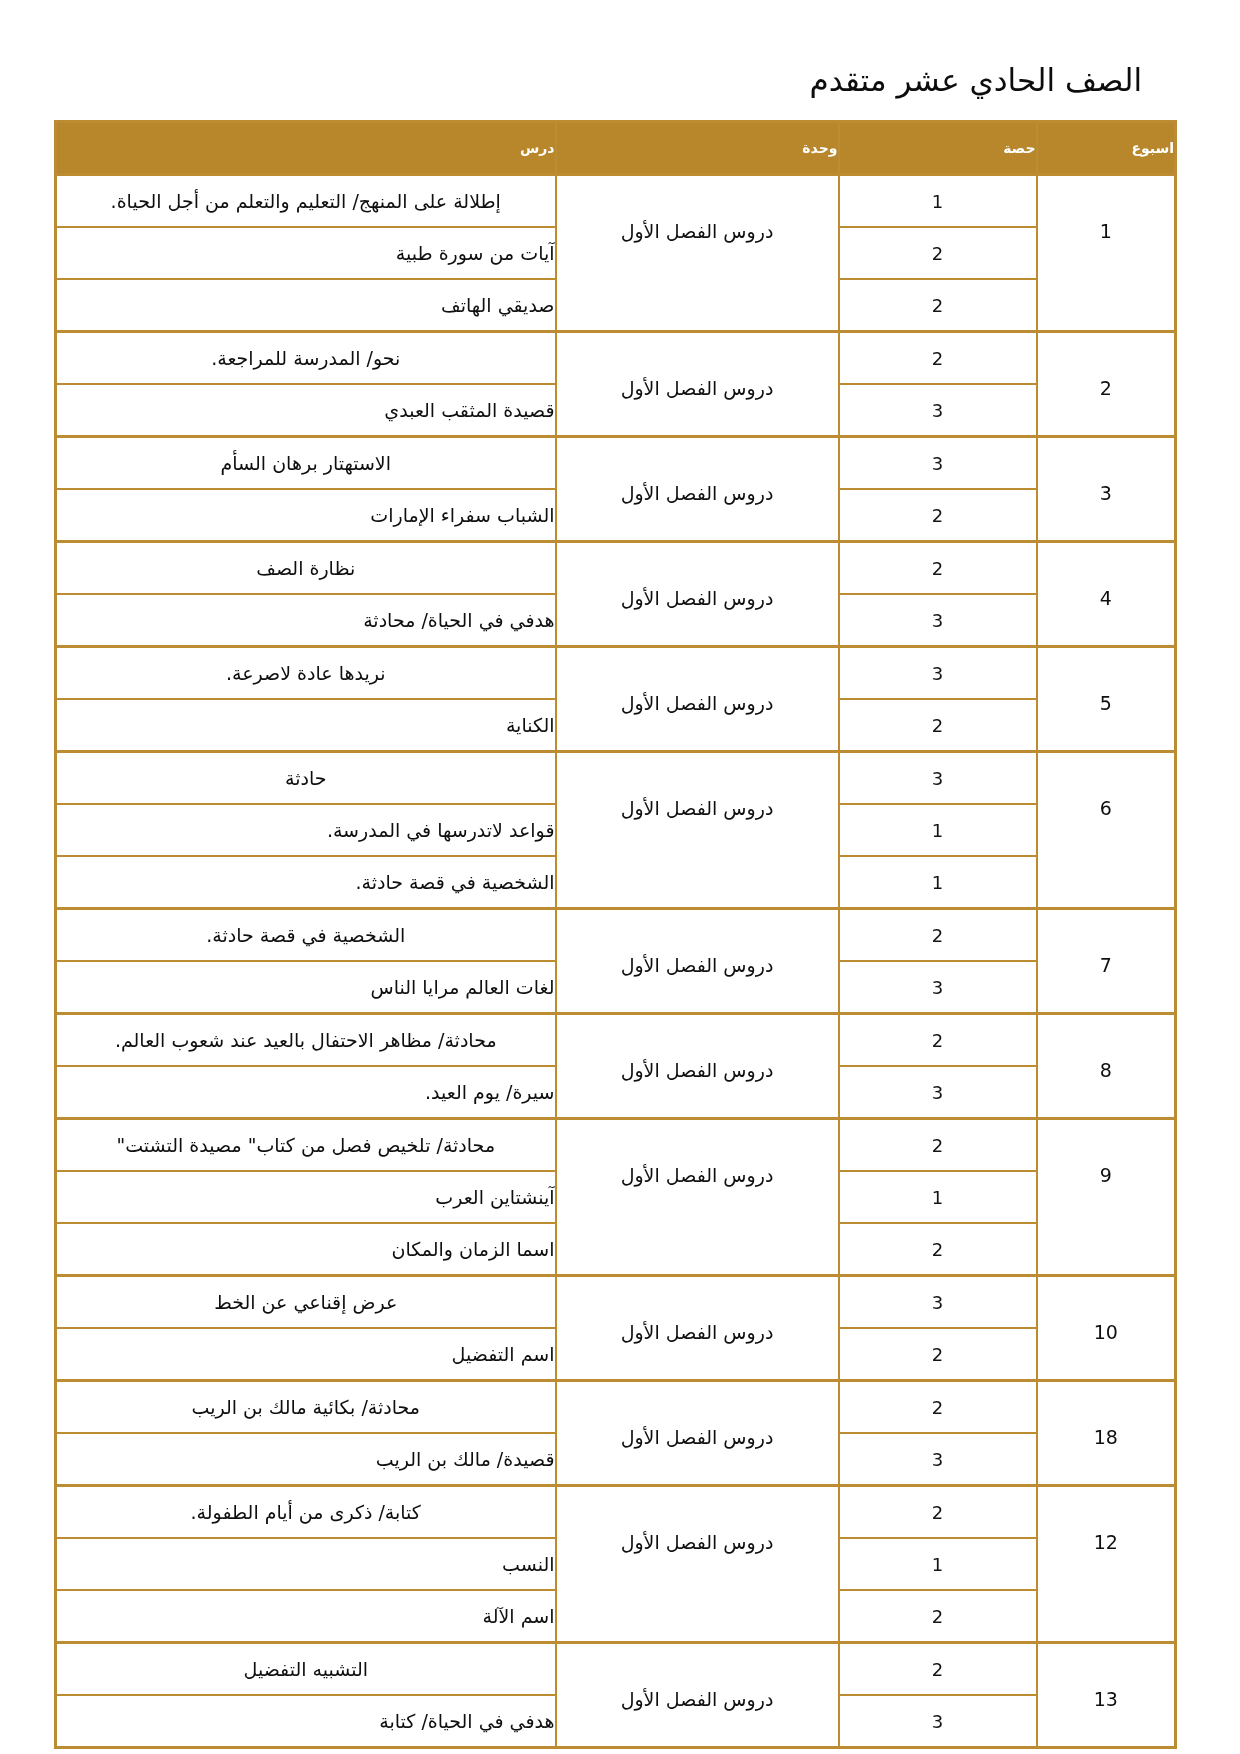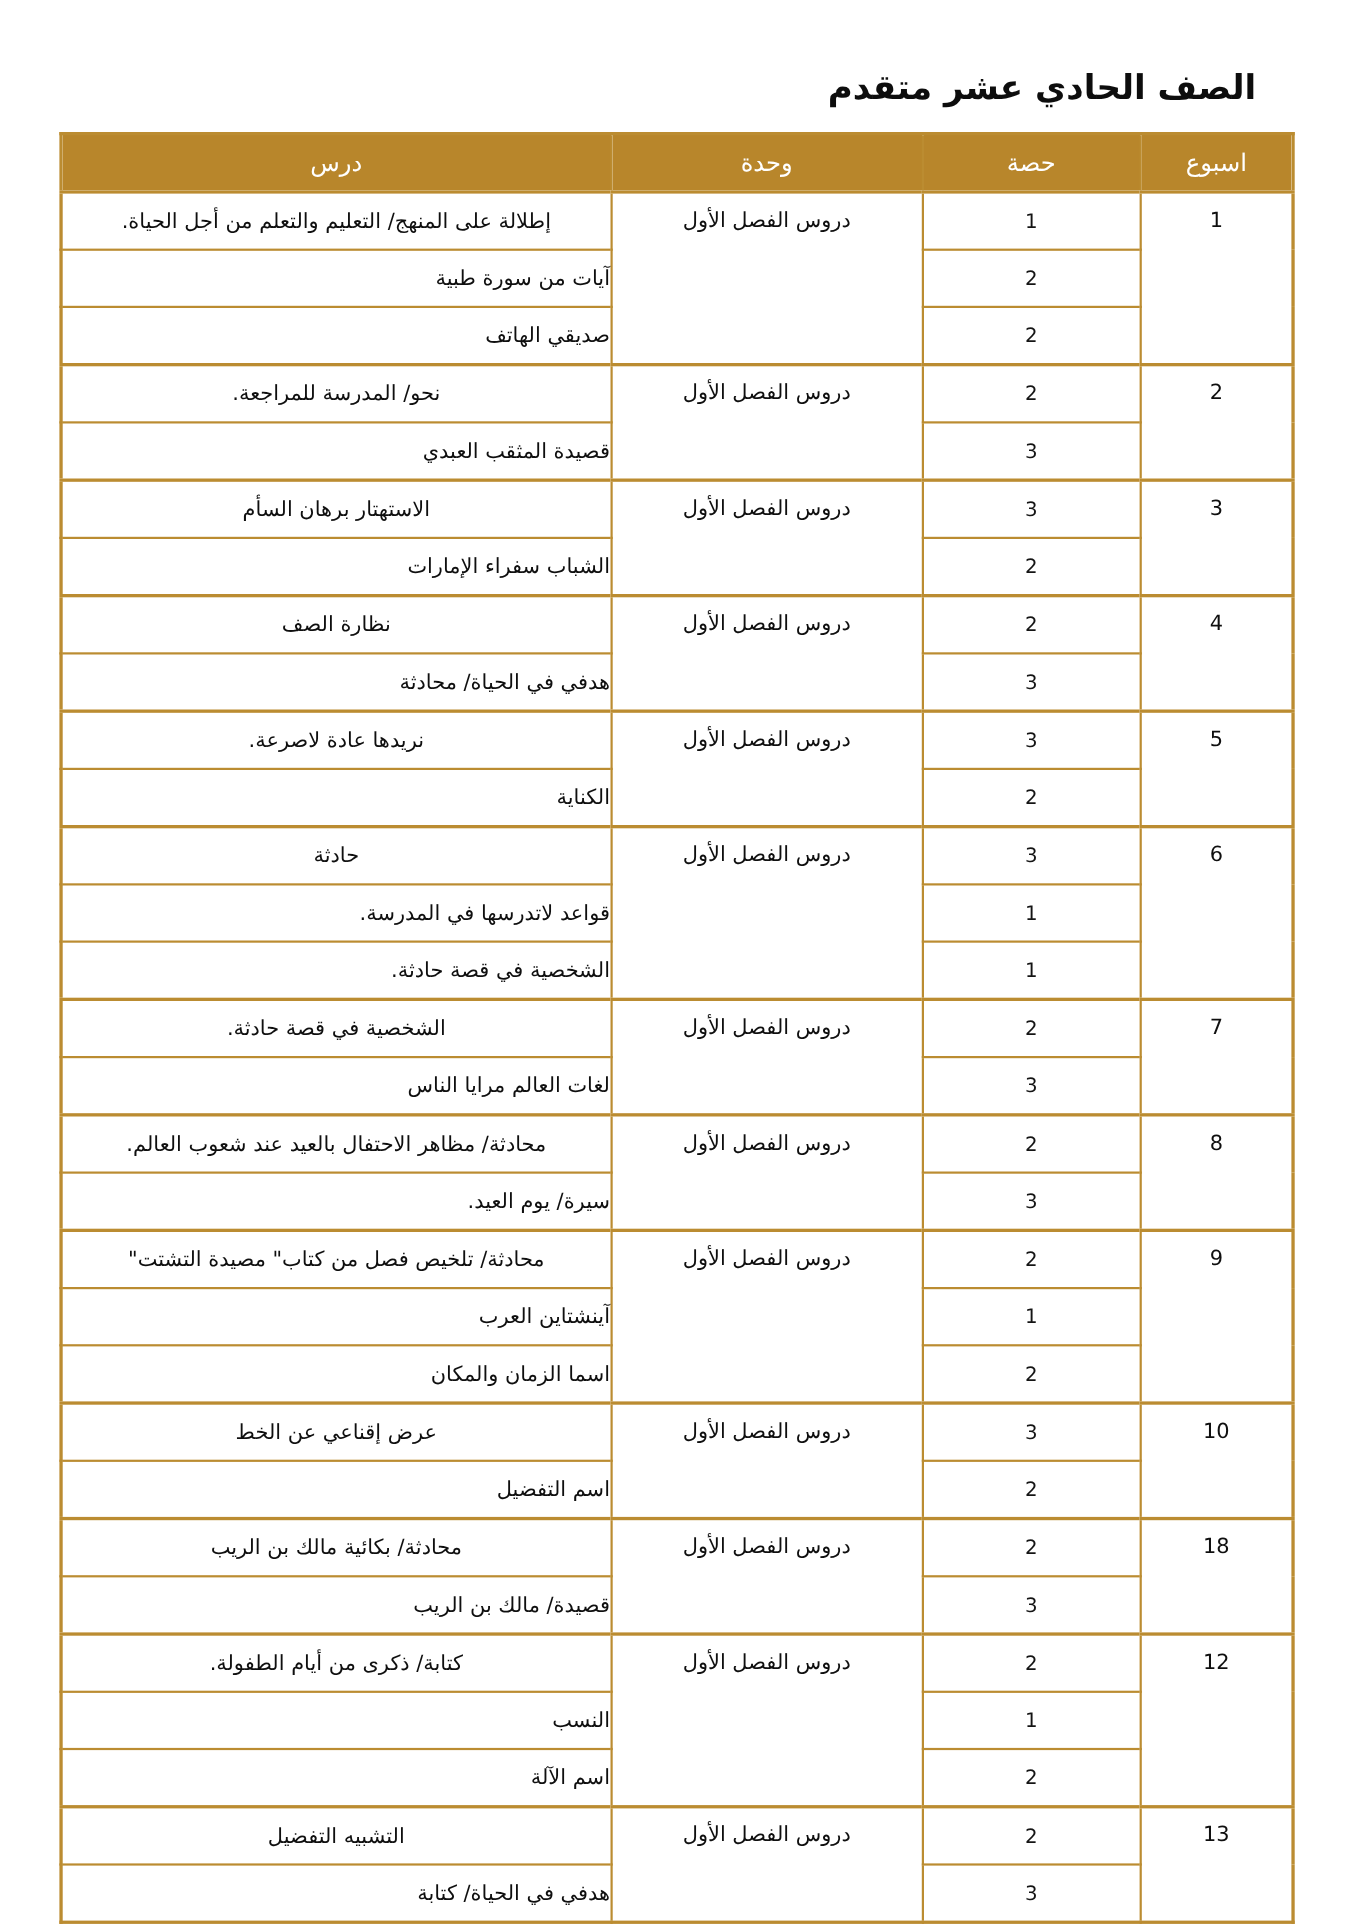--- a/index.html
+++ b/index.html
@@ -14,21 +14,21 @@
     height: 1754px;
     background: #ffffff;
     direction: rtl;
     overflow: hidden;
   }
   .doc-title {
     position: absolute;
     top: 62px;
     right: 98px;
     font-size: 31px;
-    font-weight: bold;
+    font-weight: normal;
     color: #0d0d0d;
     letter-spacing: 0.5px;
   }
   .table-wrap {
     position: absolute;
     top: 120px;
     right: 63px; 
     width: 1120px;
   }
   table.schedule {
@@ -41,23 +41,23 @@
     border: 2px solid #bb8c31;
     padding: 0;
     overflow: hidden;
   }
   table.schedule { border: 3px solid #bb8c31; }
   tr.wk-start td { border-top-width: 3px; text-align: center; }
   thead th {
     background: #b8862b;
     color: #ffffff;
     height: 50px;
-    font-size: 22px;
-    font-weight: normal;
-    text-align: center;
+    font-size: 14px;
+    font-weight: bold;
+    text-align: right;
     vertical-align: middle;
   }
   td.lesson-cell {
     height: 50px;
     font-size: 19px;
     color: #0f0f0f;
     text-align: right;
     vertical-align: middle;
     padding: 0 7px 0 4px;
     white-space: nowrap;
@@ -73,20 +73,21 @@
     vertical-align: top;
     text-align: center;
   }
   td.merged-cell .first-row-box {
     height: 48px;
     display: flex;
     align-items: center;
     justify-content: center;
     font-size: 19px;
     color: #0f0f0f;
+    margin-top: 31px;
   }
 </style>
 </head>
 <body>
 
 <div class="page">
 
   <div class="doc-title">الصف الحادي عشر متقدم</div>
 
   <div class="table-wrap">

